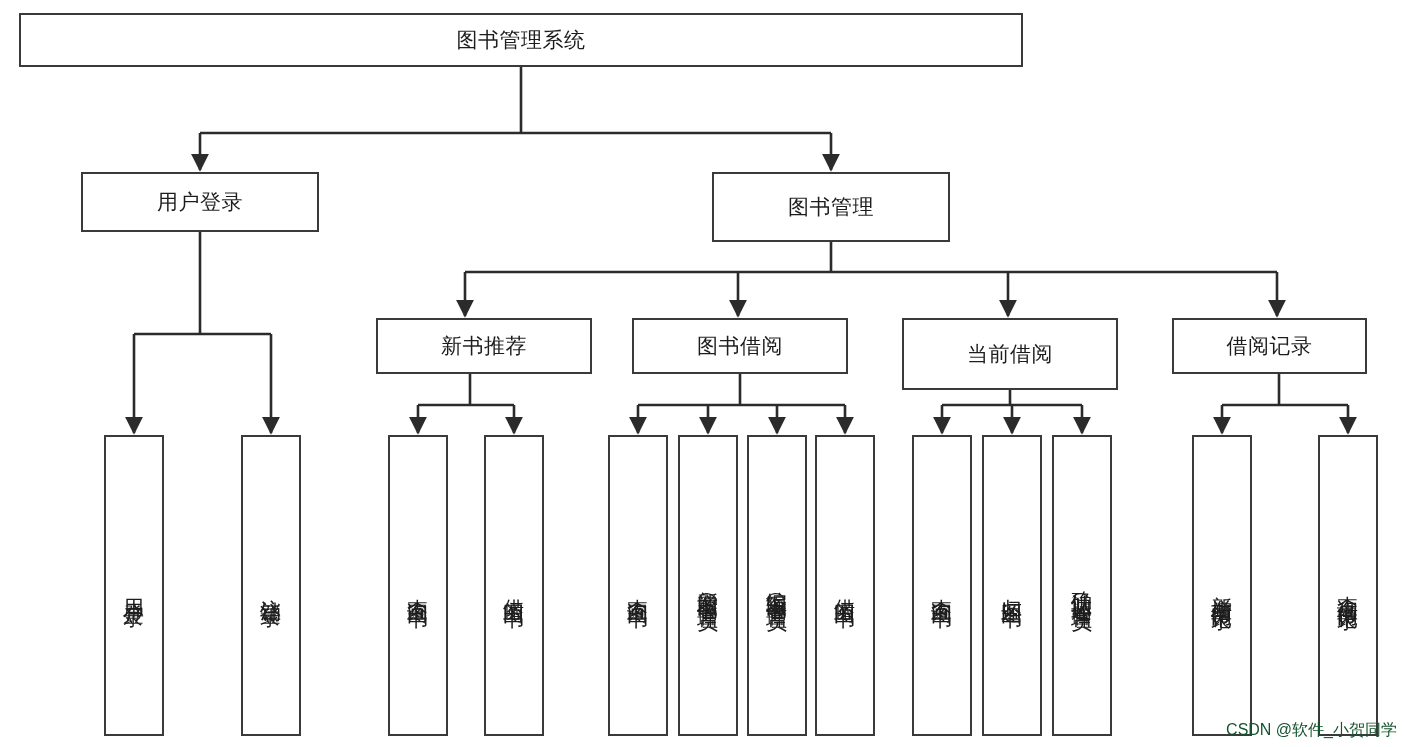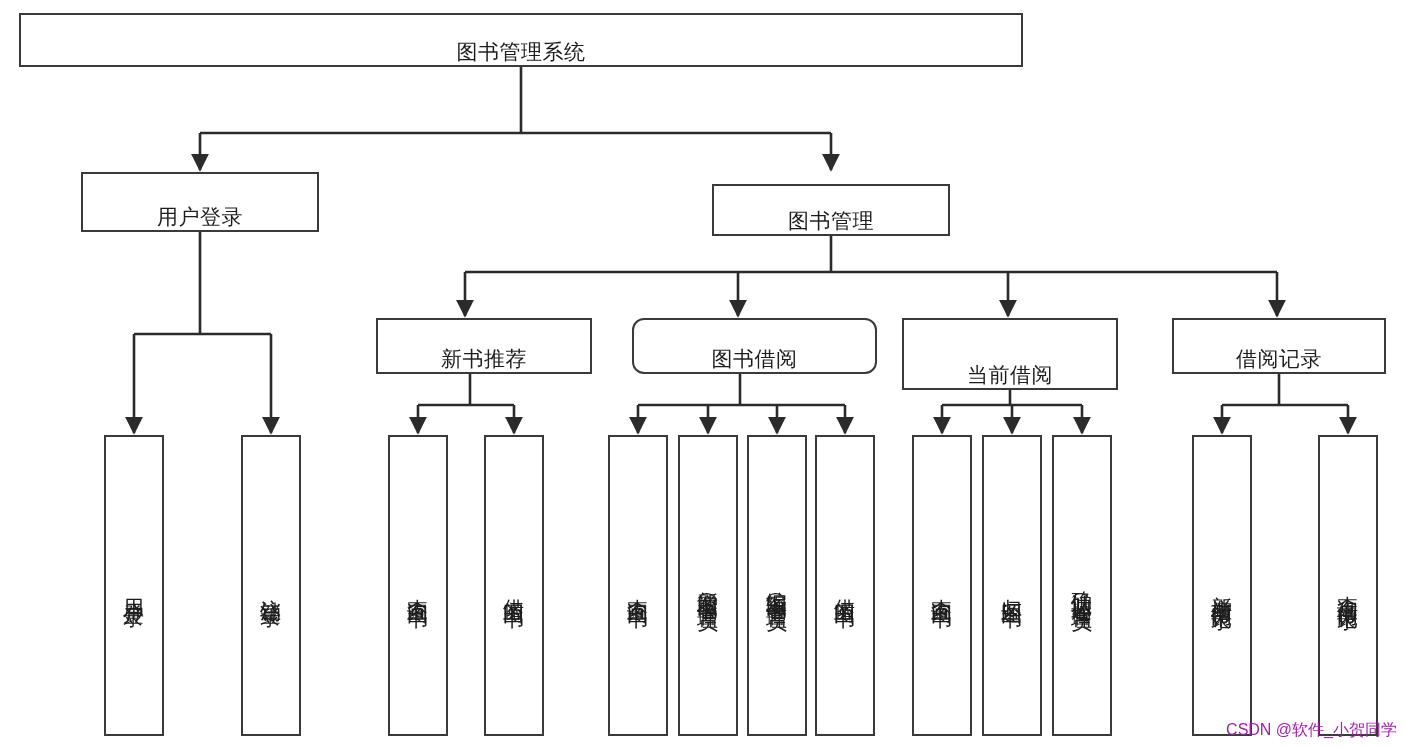--- a/index.html
+++ b/index.html
@@ -23,21 +23,21 @@
     top: 0;
     width: 1405px;
     height: 747px;
   }
   .node {
     position: absolute;
     box-sizing: border-box;
     background: #ffffff;
     border: 2.5px solid #3a3a3a;
     display: flex;
-    align-items: flex-end;
+    align-items: center;
     justify-content: center;
     color: #1d1d1d;
   }
   .node-label {
     display: block;
     text-align: center;
     line-height: 1.18;
     white-space: nowrap;
   }
   .node.horizontal .node-label {
@@ -58,21 +58,21 @@
     font-size: 21px;
     letter-spacing: 3px;
     line-height: 1;
     max-height: 100%;
   }
   .watermark {
     position: absolute;
     right: 8px;
     bottom: 6px;
     font-size: 16px;
-    color: #a21caf;
+    color: #14532d;
     white-space: nowrap;
     user-select: none;
   }
 </style>
 </head>
 <body>
 
 <div id="diagram-root">
 
   <svg class="wires" viewBox="0 0 1405 747" xmlns="http://www.w3.org/2000/svg">
@@ -119,33 +119,33 @@
   </svg>
 
   <div class="node root horizontal" style="left: 19px; top: 13px; width: 1004px; height: 54px;">
     <span class="node-label">图书管理系统</span>
   </div>
 
   <div id="nodes-layer">
       <div class="node horizontal level1" style="left: 81px; top: 172px; width: 238px; height: 60px;">
         <span class="node-label">用户登录</span>
       </div>
-      <div class="node horizontal level1" style="left: 712px; top: 184px; width: 238px; height: 52px;">
+      <div class="node horizontal level1" style="left: 712px; top: 172px; width: 238px; height: 70px;">
         <span class="node-label">图书管理</span>
       </div>
       <div class="node horizontal level2" style="left: 362px; top: 318px; width: 216px; height: 56px; margin-left: 14px;">
         <span class="node-label">新书推荐</span>
       </div>
-      <div class="node horizontal level2" style="left: 632px; top: 318px; width: 245px; height: 56px; border-radius: 12px;">
+      <div class="node horizontal level2" style="left: 632px; top: 318px; width: 216px; height: 56px;">
         <span class="node-label">图书借阅</span>
       </div>
       <div class="node horizontal level2" style="left: 902px; top: 318px; width: 216px; height: 72px;">
         <span class="node-label">当前借阅</span>
       </div>
-      <div class="node horizontal level2" style="left: 1172px; top: 318px; width: 214px; height: 56px;">
+      <div class="node horizontal level2" style="left: 1172px; top: 318px; width: 195px; height: 56px;">
         <span class="node-label">借阅记录</span>
       </div>
       <div class="node vertical leaf" style="left: 104px; top: 435px; width: 60px; height: 301px;">
         <span class="node-label">用户登录</span>
       </div>
       <div class="node vertical leaf" style="left: 241px; top: 435px; width: 60px; height: 301px;">
         <span class="node-label">注销登录</span>
       </div>
       <div class="node vertical leaf" style="left: 388px; top: 435px; width: 60px; height: 301px;">
         <span class="node-label">查询图书</span>

